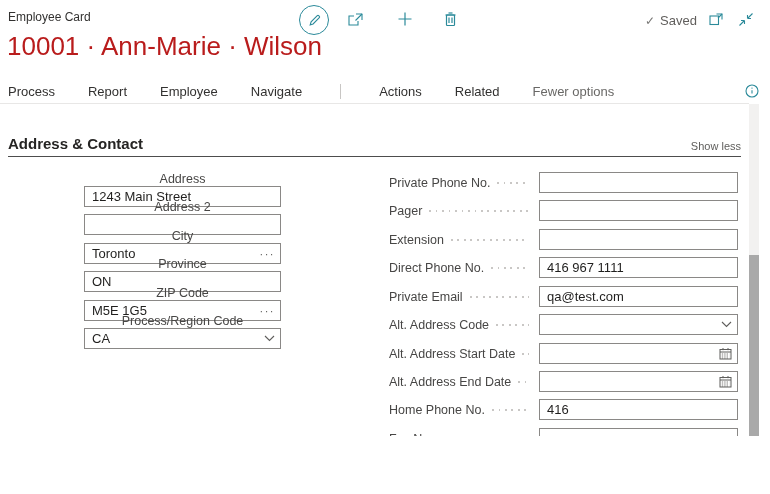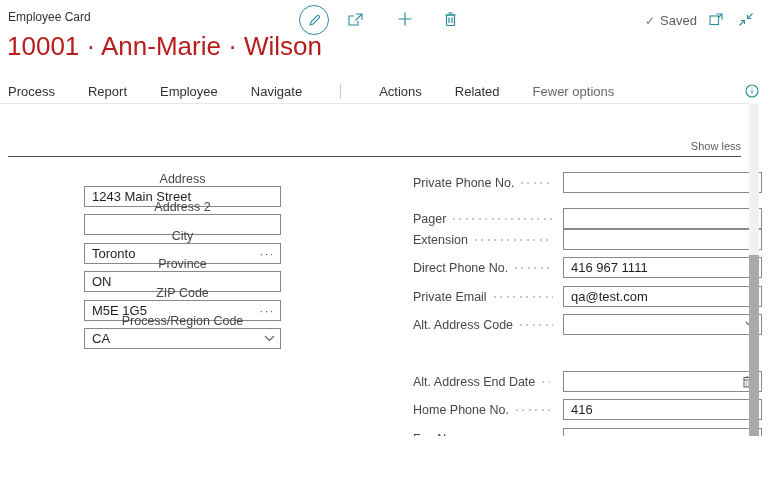--- a/index.html
+++ b/index.html
@@ -26,21 +26,21 @@
   .toprule{position:absolute;left:0;top:103px;width:749px;height:1px;background:#e8e7e6;}
 
   
   .section-title{position:absolute;left:8px;top:135px;font-size:15px;font-weight:700;color:#252423;}
   .show-less{position:absolute;right:29px;top:140px;font-size:11px;color:#5f5e5c;cursor:pointer;}
   .section-rule{position:absolute;left:8px;top:156px;width:733px;height:1px;background:#4d4d4d;}
 
   
   .row{position:absolute;height:21px;display:flex;align-items:center;}
   .row.colL{left:8px;width:349px;flex-direction:column;}
-  .row.colR{left:389px;width:349px;margin-left:24px;}
+  .row.colR{left:389px;width:349px;}
   .flabel{font-size:12.5px;color:#474645;white-space:nowrap;}
   .leader{flex:1;height:2px;margin:0 10px 0 7px;
           background-image:repeating-linear-gradient(to right,#c9c7c5 0 1.6px,transparent 1.6px 6.5px);}
   .fieldbox{box-sizing:border-box;border:1px solid#8a8886;height:21px;background:#fff;
             display:flex;align-items:center;flex:none;}
   .colL .fieldbox{width:197px;align-items:center;}
   .colR .fieldbox{width:199px;}
   .fieldinput{border:none;outline:none;flex:1;min-width:0;height:17px;padding:0 2px 0 7px;
               background:transparent;font-family:"Liberation Sans",sans-serif;font-size:13px;color:#201f1e;}
   .adorn{flex:none;padding:0 5px 0 2px;display:flex;align-items:center;cursor:pointer;color:#5f5e5c;}
@@ -139,20 +139,21 @@
       <svg width="14" height="14" viewBox="0 0 14 14" fill="none" stroke="#2b8a9a" stroke-width="1.1">
         <circle cx="7" cy="7" r="6"></circle>
         <path d="M7 6.2v3.4"></path>
         <circle cx="7" cy="4.1" r="0.7" fill="#2b8a9a" stroke="none"></circle>
       </svg>
     </span>
   </div>
 
   <div class="toprule"></div>
 
+  <div class="section-title">Address &amp; Contact</div>
   <div class="show-less">Show less</div>
   <div class="section-rule"></div>
 
   <div class="row colL" style="top:172px">
     <span class="flabel">Address</span>
     <span class="leader"></span>
     <span class="fieldbox">
       <input class="fieldinput" value="1243 Main Street" style="">
     </span>
   </div>
@@ -205,21 +206,21 @@
   </div>
 
   <div class="row colR" style="top:172px">
     <span class="flabel">Private Phone No.</span>
     <span class="leader"></span>
     <span class="fieldbox">
       <input class="fieldinput" value="" style="">
     </span>
   </div>
 
-  <div class="row colR" style="top:208px">
+  <div class="row colR" style="top:200px">
     <span class="flabel">Pager</span>
     <span class="leader"></span>
     <span class="fieldbox">
       <input class="fieldinput" value="" style="">
     </span>
   </div>
 
   <div class="row colR" style="top:229px">
     <span class="flabel">Extension</span>
     <span class="leader"></span>
@@ -250,37 +251,52 @@
     <span class="fieldbox">
       <input class="fieldinput" value="" style="">
       <span class="adorn">
         <svg width="11" height="7" viewBox="0 0 11 7" fill="none" stroke="#5f5e5c" stroke-width="1.1">
             <path d="M1 1l4.5 4.5L10 1"></path>
           </svg>
       </span>
     </span>
   </div>
 
-
-  <div class="row colR" style="top:371px">
-    <span class="flabel">Alt. Address End Date</span>
+  <div class="row colR" style="top:343px">
+    <span class="flabel">Alt. Address Start Date</span>
     <span class="leader"></span>
     <span class="fieldbox">
       <input class="fieldinput" value="" style="">
       <span class="adorn">
         <svg width="13" height="13" viewBox="0 0 13 13" fill="none" stroke="#5f5e5c" stroke-width="1">
           <rect x="1" y="2.5" width="11" height="9.5"></rect>
           <path d="M1 5h11"></path>
           <path d="M4 1v2.2M9 1v2.2"></path>
           <path d="M2.8 7h7.4M2.8 9h7.4M2.8 11h7.4" stroke-width="0.8" stroke-dasharray="1.4 1"></path>
         </svg>
       </span>
     </span>
   </div>
 
+  <div class="row colR" style="top:371px">
+    <span class="flabel">Alt. Address End Date</span>
+    <span class="leader"></span>
+    <span class="fieldbox">
+      <input class="fieldinput" value="" style="">
+      <span class="adorn">
+        <svg width="13" height="13" viewBox="0 0 13 13" fill="none" stroke="#5f5e5c" stroke-width="1">
+          <rect x="1" y="2.5" width="11" height="9.5"></rect>
+          <path d="M1 5h11"></path>
+          <path d="M4 1v2.2M9 1v2.2"></path>
+          <path d="M2.8 7h7.4M2.8 9h7.4M2.8 11h7.4" stroke-width="0.8" stroke-dasharray="1.4 1"></path>
+        </svg>
+      </span>
+    </span>
+  </div>
+
   <div class="row colR" style="top:399px">
     <span class="flabel">Home Phone No.</span>
     <span class="leader"></span>
     <span class="fieldbox">
       <input class="fieldinput" value="416" style="">
     </span>
   </div>
 
   <div class="row colR" style="top:428px">
     <span class="flabel">Fax No.</span>

